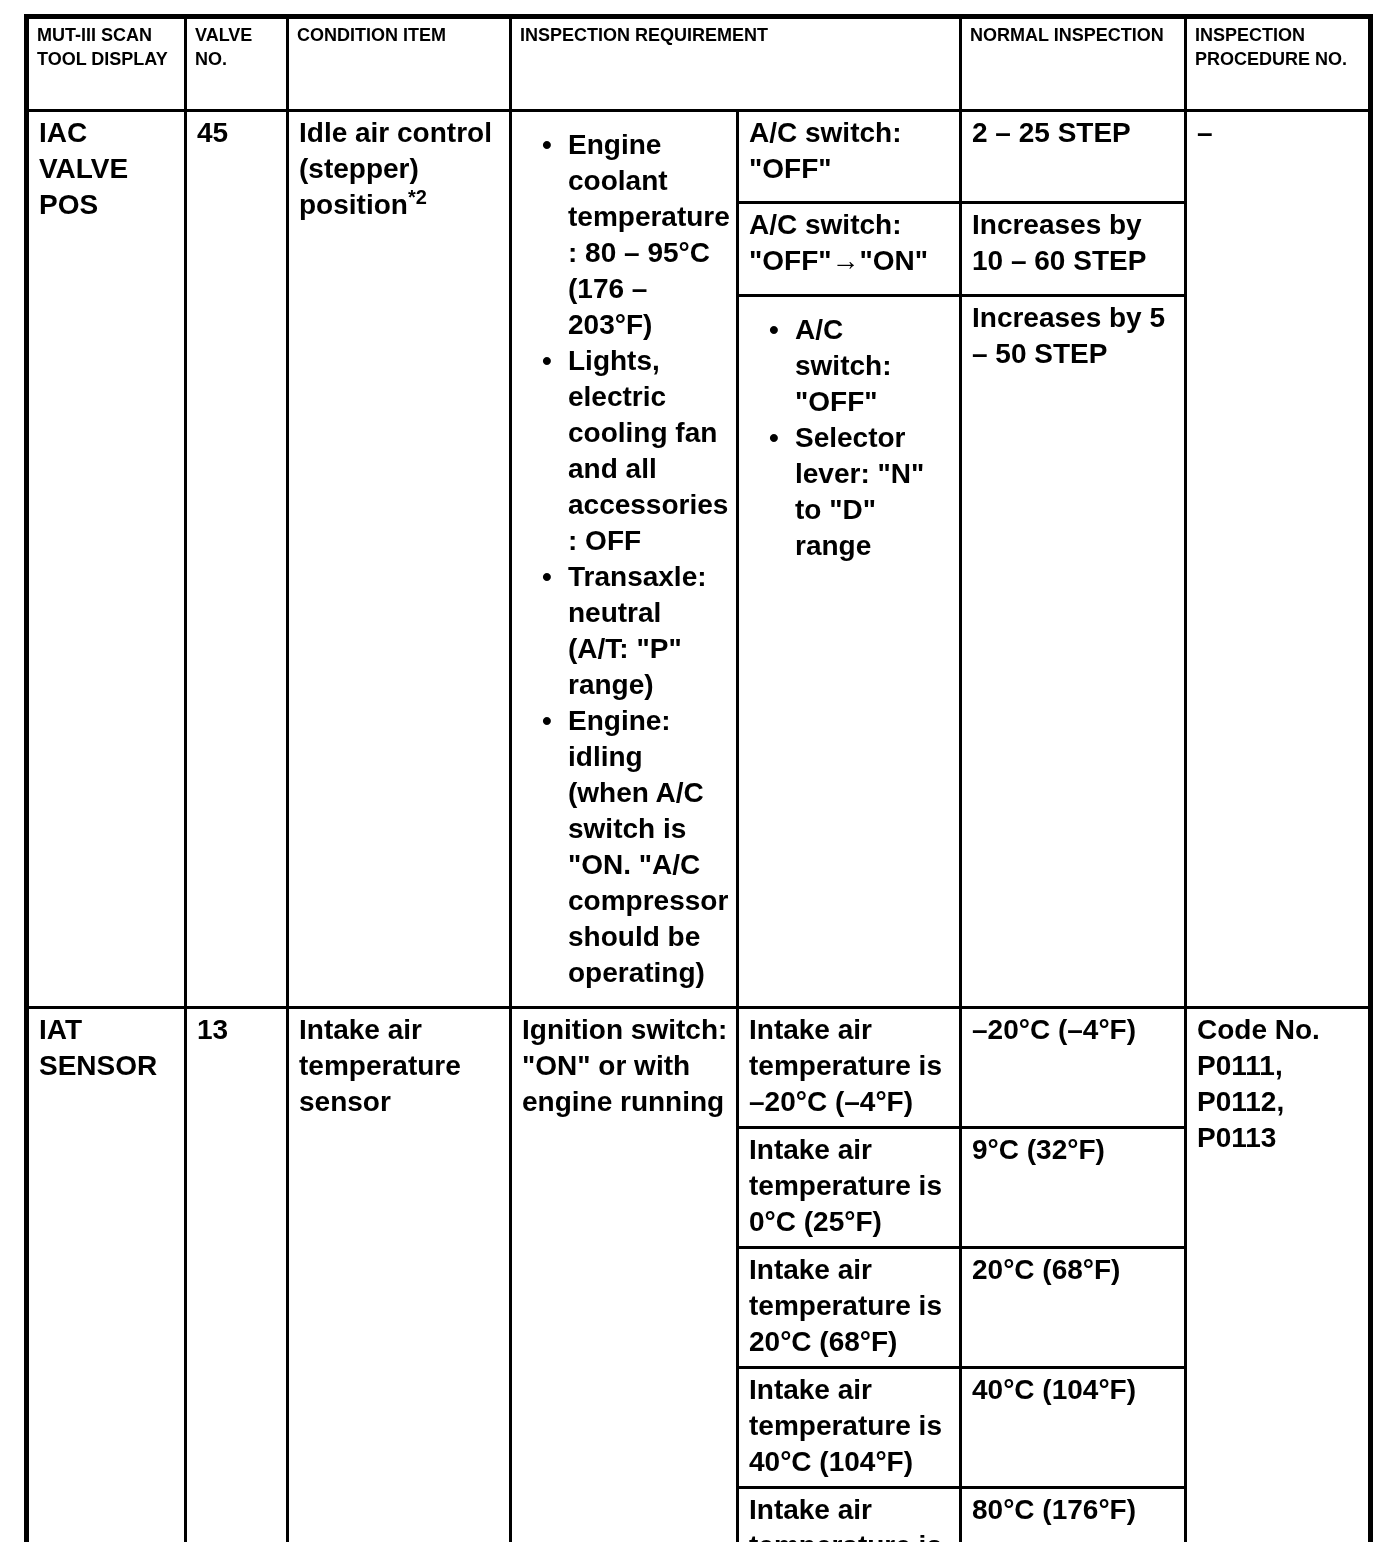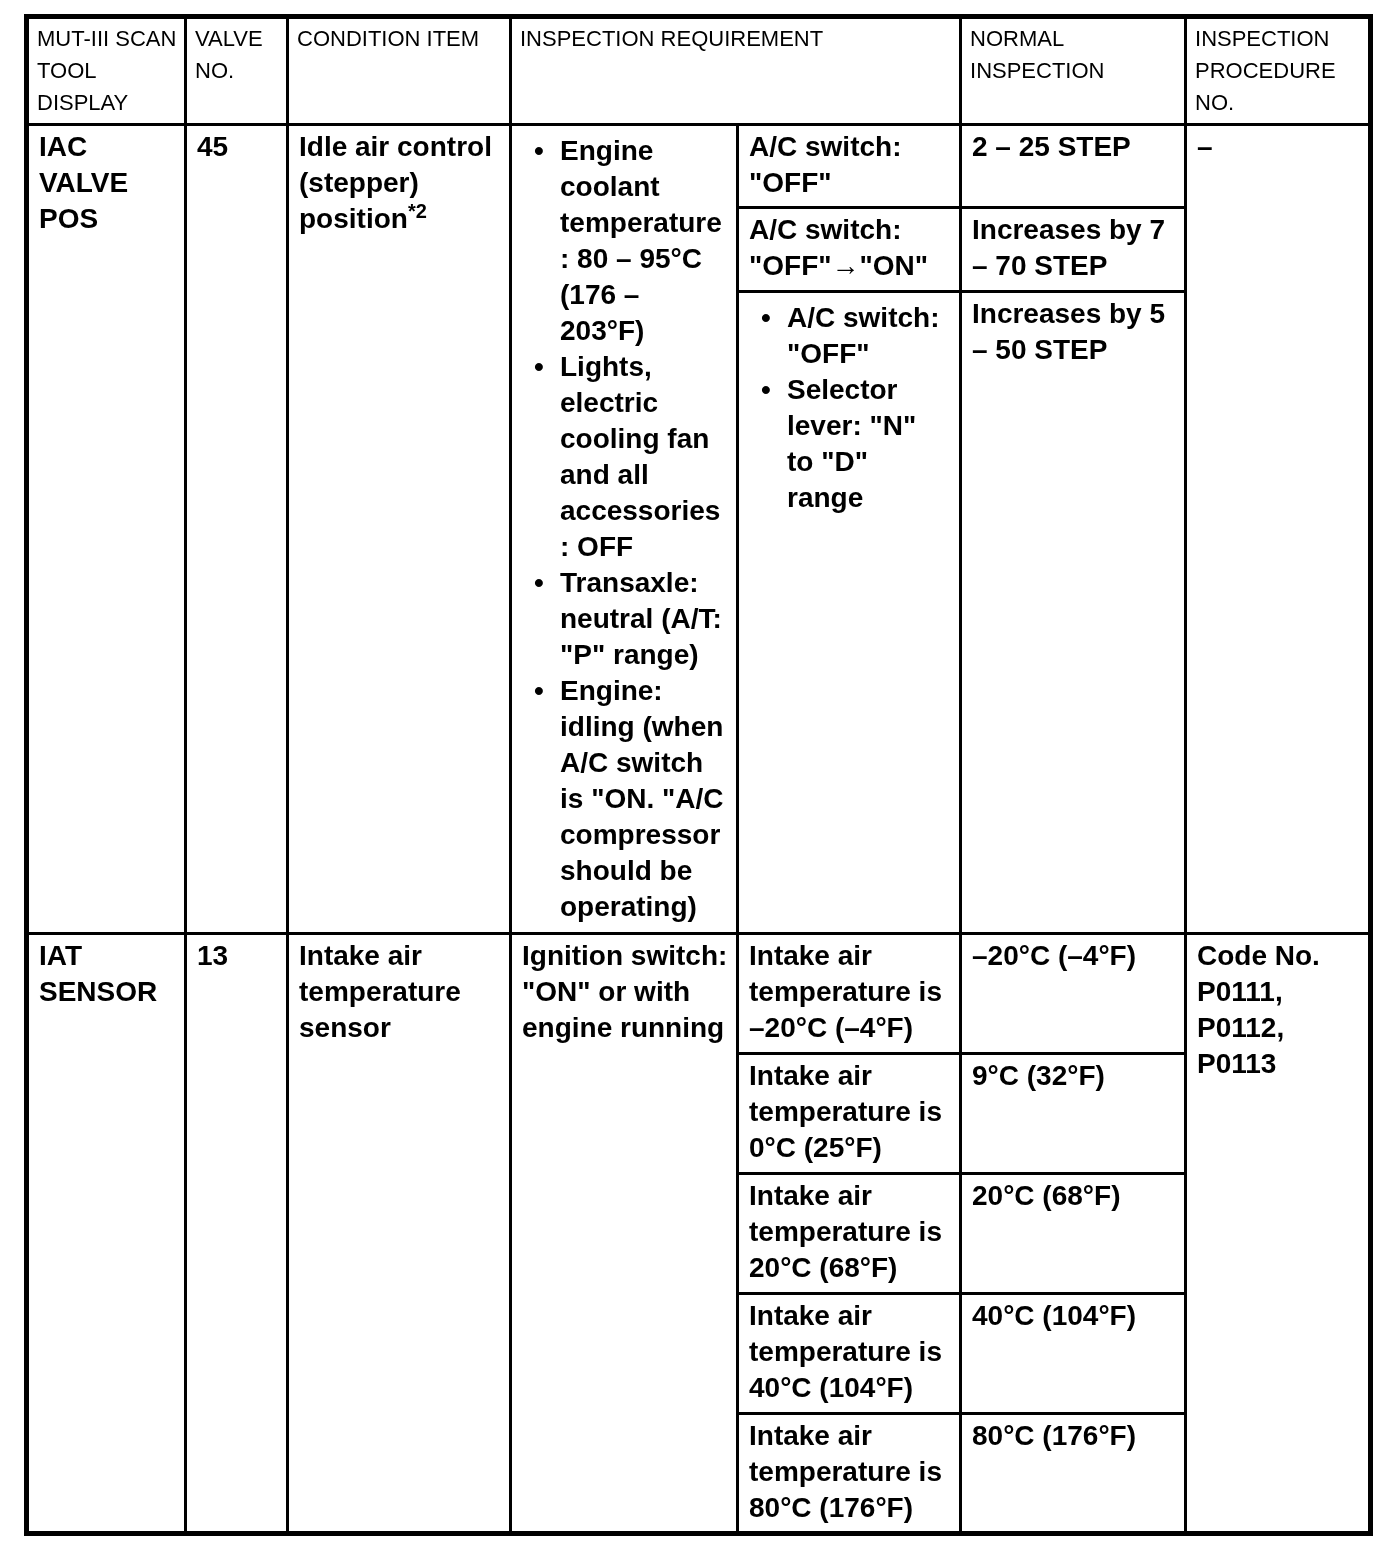--- a/index.html
+++ b/index.html
@@ -22,39 +22,39 @@
     table-layout: fixed;
     border: 5px solid #000000;
   }
   th, td {
     border: 3px solid #000000;
     vertical-align: top;
     text-align: left;
     overflow: hidden;
   }
   th {
-    font-size: 22px;
-    line-height: 32px;
-    font-weight: normal;
+    font-size: 18px;
+    line-height: 24px;
+    font-weight: bold;
     padding: 4px 6px 4px 8px;
   }
   td {
     font-size: 28px;
     line-height: 36px;
     font-weight: bold;
     padding: 3px 6px 3px 10px;
   }
   tr.h-header { height: 94px; }
   tr.h-iac-1  { height: 83px; }
   tr.h-iac-2  { height: 84px; }
   tr.h-iac-3  { height: 641px; }
   tr.h-iat    { height: 120px; }
 
   ul.bullets {
-    margin: 4px;
+    margin: 12px;
     padding: 0;
     list-style: none;
   }
   ul.bullets li {
     position: relative;
     padding-left: 34px;
   }
   ul.bullets li::before {
     content: "\2022";
     position: absolute;
@@ -104,21 +104,21 @@
             <li>Transaxle: neutral (A/T: "P" range)</li>
             <li>Engine: idling (when A/C switch is "ON. "A/C compressor should be operating)</li>
           </ul>
         </td>
         <td>A/C switch: "OFF"</td>
         <td>2 – 25 STEP</td>
         <td rowspan="3" class="dash-cell">–</td>
       </tr>
       <tr class="h-iac-2">
         <td>A/C switch: "OFF"→"ON"</td>
-        <td>Increases by 7 – 70 STEP</td>
+        <td>Increases by 10 – 60 STEP</td>
       </tr>
       <tr class="h-iac-3">
         <td>
           <ul class="bullets">
             <li>A/C switch: "OFF"</li>
             <li>Selector lever: "N" to "D" range</li>
           </ul>
         </td>
         <td>Increases by 5 – 50 STEP</td>
       </tr>

